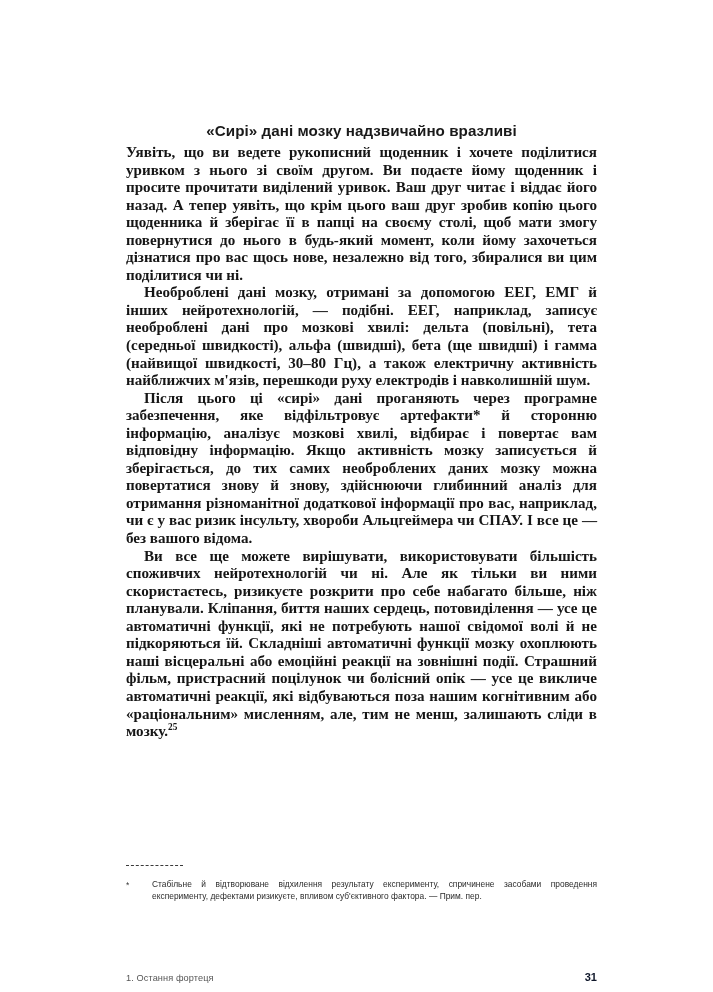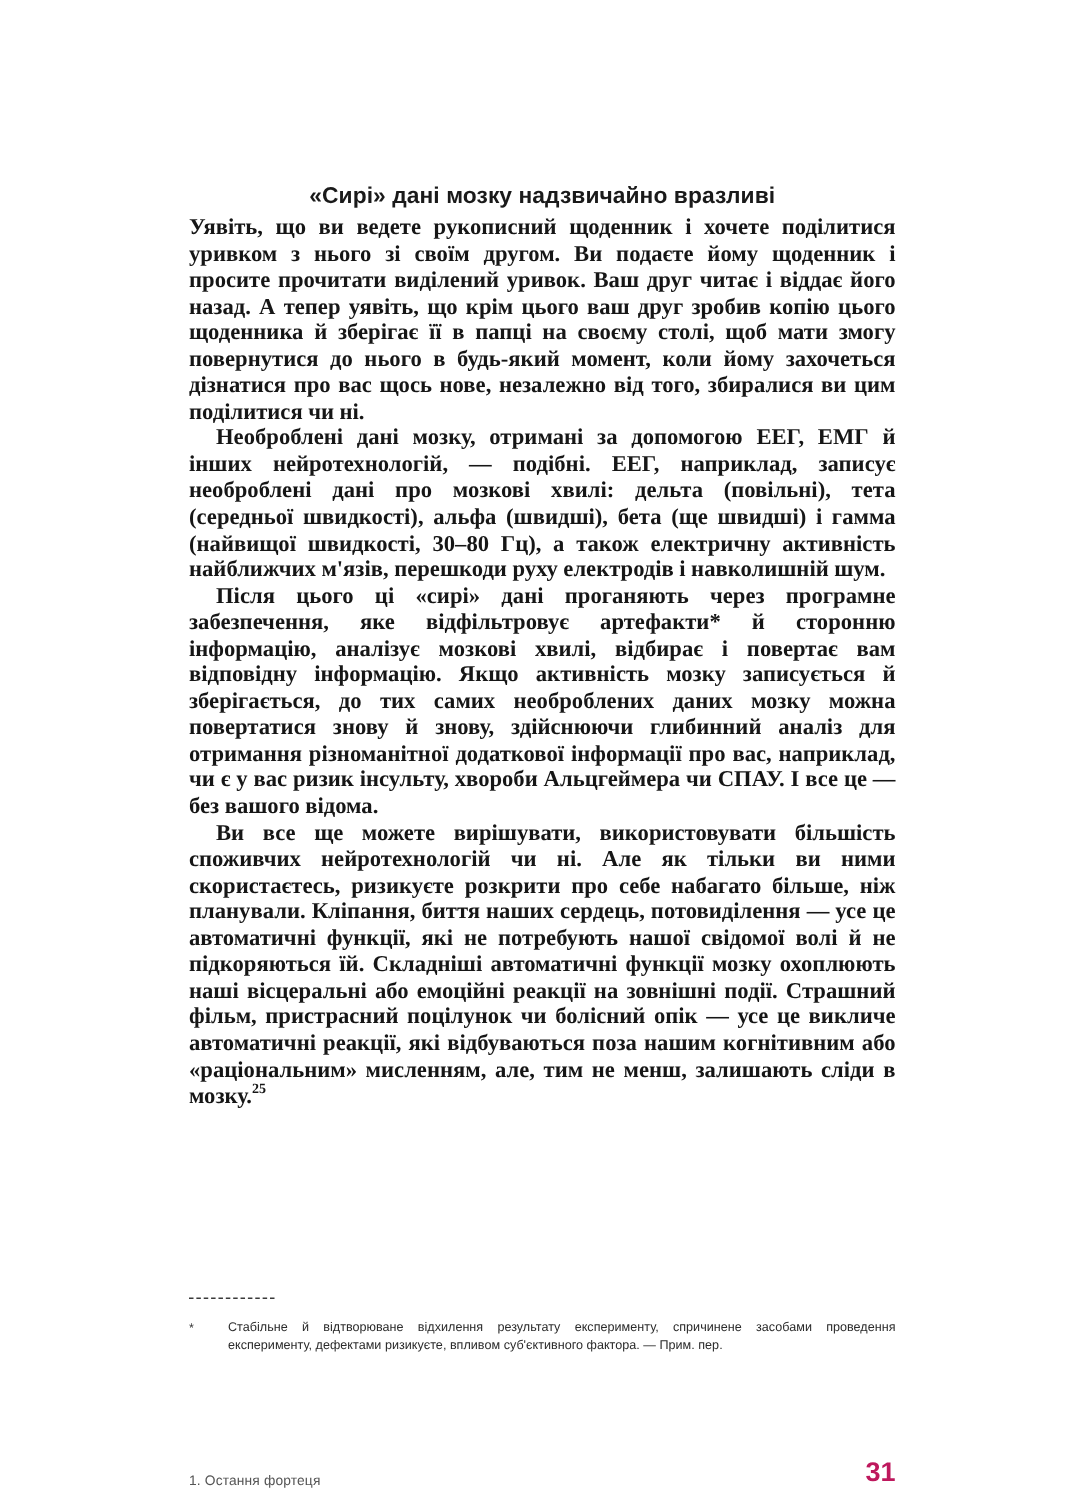--- a/index.html
+++ b/index.html
@@ -108,23 +108,23 @@
     align-items: flex-end;
   }
   .footer-running-head {
     font-family: "Liberation Sans", sans-serif;
     font-size: 9.2px;
     color: #555555;
     letter-spacing: 0.1px;
   }
   .footer-page-number {
     font-family: "Liberation Sans", sans-serif;
-    font-size: 18px;
+    font-size: 11px;
     font-weight: bold;
-    color: #be185d;
+    color: #0f172a;
   }
 </style>
 </head>
 <body>
 
 <div class="page">
 
   <h1 class="chapter-heading">«Сирі» дані мозку надзвичайно вразливі</h1>
 
   <div class="body-block">

